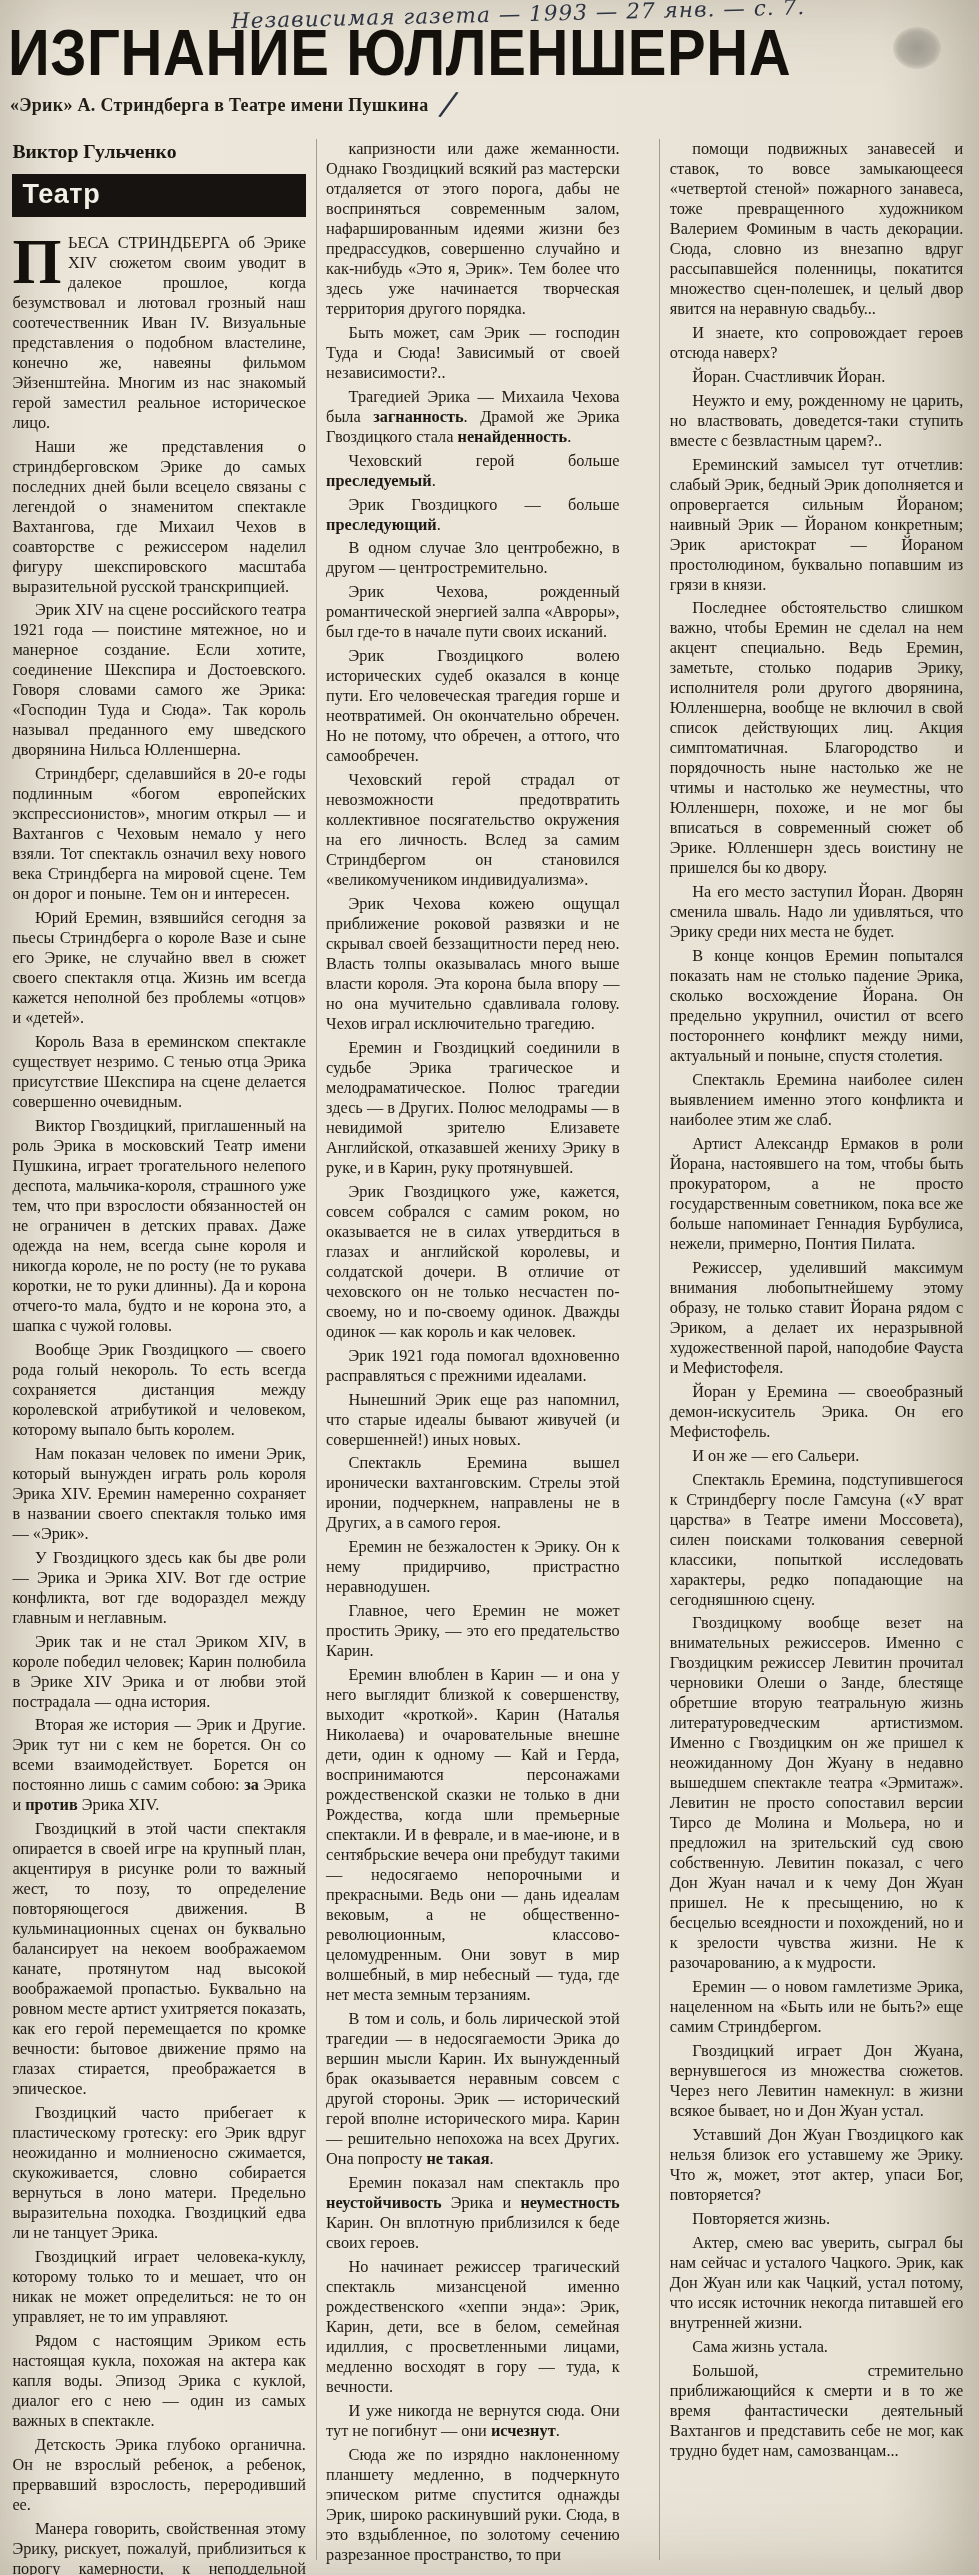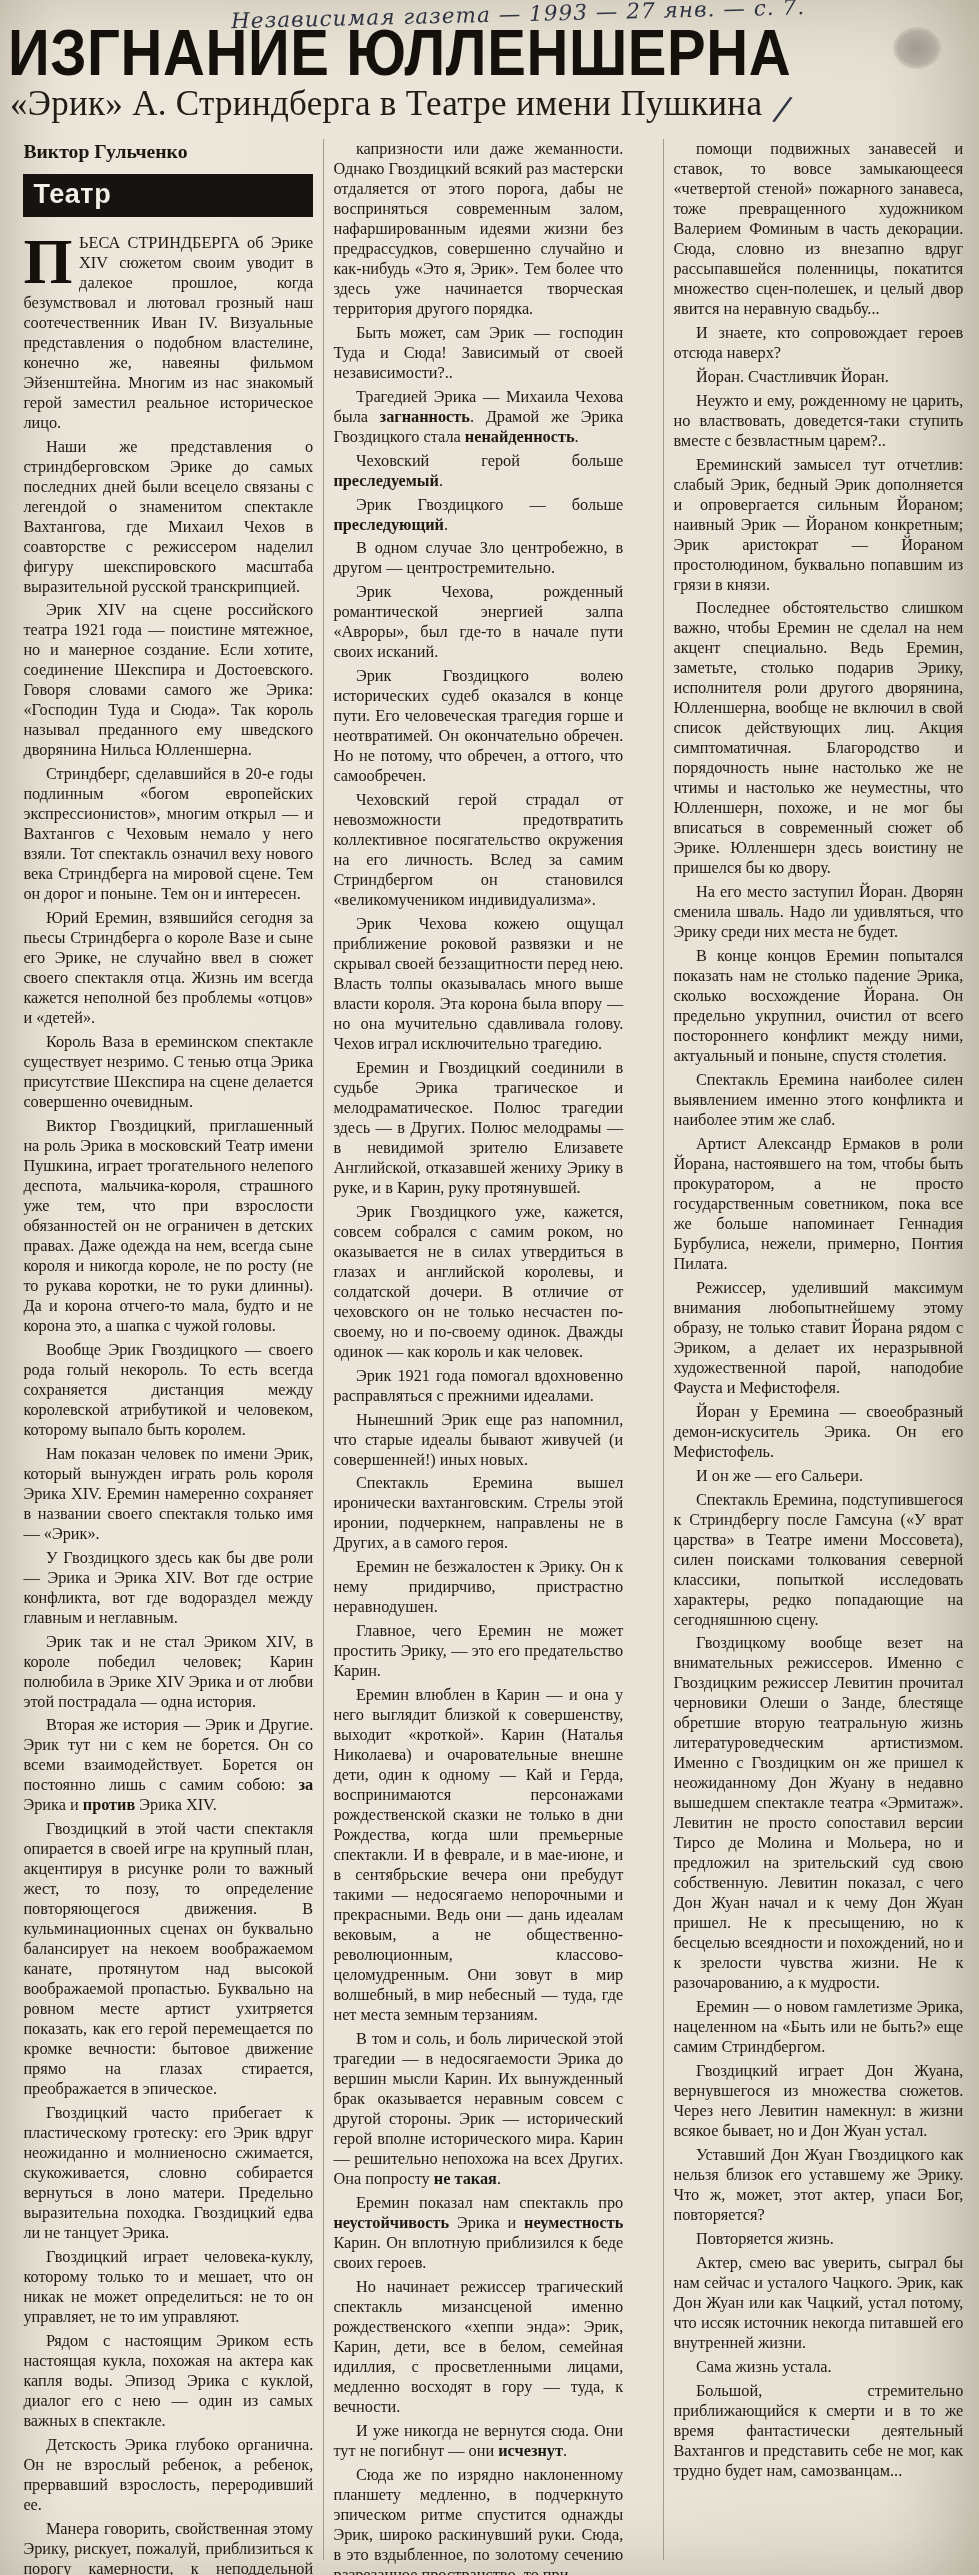--- a/index.html
+++ b/index.html
@@ -29,35 +29,35 @@
     color:#14110d;
     transform:scaleY(1.12);transform-origin:top left;
   }
   .scan-blob{
     position:absolute;top:27px;left:893px;width:48px;height:42px;
     background:radial-gradient(ellipse at center,#96918a 0%,#aca79b 55%,rgba(172,167,155,0) 78%);
     border-radius:50%;opacity:.85;
   }
   .subtitle-row{position:absolute;top:84px;left:10px;white-space:nowrap;}
   .subtitle{
-    display:inline;margin:0;font-weight:normal;
-    font-size:35px;letter-spacing:0.3px;color:#201d18;
+    display:inline;margin:0;font-weight:bold;
+    font-size:18px;letter-spacing:0.3px;color:#201d18;
   }
   .hand-slash{
     display:inline-block;margin-left:14.6px;
     font-family:"DejaVu Serif", serif;font-style:italic;
     font-size:33px;color:var(--handwriting,#2e3342);
     transform:rotate(9deg);vertical-align:-4.5px;
   }
   .columns{
     position:absolute;top:139px;left:12.4px;right:15.7px;bottom:15.7px;
     display:flex;align-items:stretch;
   }
   .col{flex:1 1 0;padding:0 9.6px;min-width:0;}
-  .col1{padding-left:0;margin-left:11px;}
+  .col1{padding-left:0;}
   .col3{padding-right:0;margin-left:30px;}
   .col + .col{border-left:0.6px solid var(--rule,#a29c8e);}
   .byline{
     font-size:19.7px;font-weight:bold;margin:1.1px 0 11.2px;color:#1b1813;
   }
   .section-badge{
     background:var(--badge-bg,#171310);
     color:var(--badge-text,#f2efe6);
     font-family:"Liberation Sans", sans-serif;font-weight:bold;
     font-size:27px;letter-spacing:0.6px;

